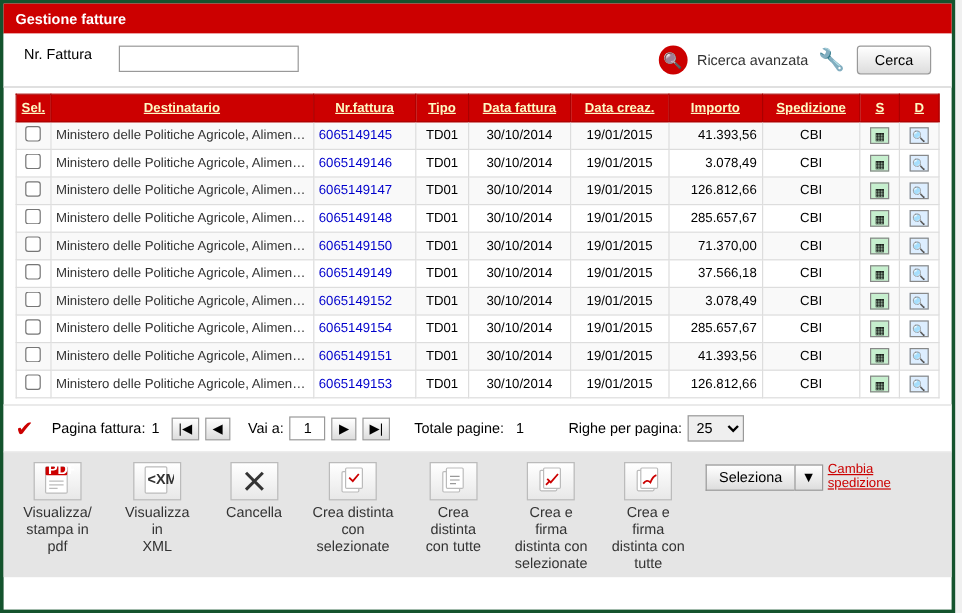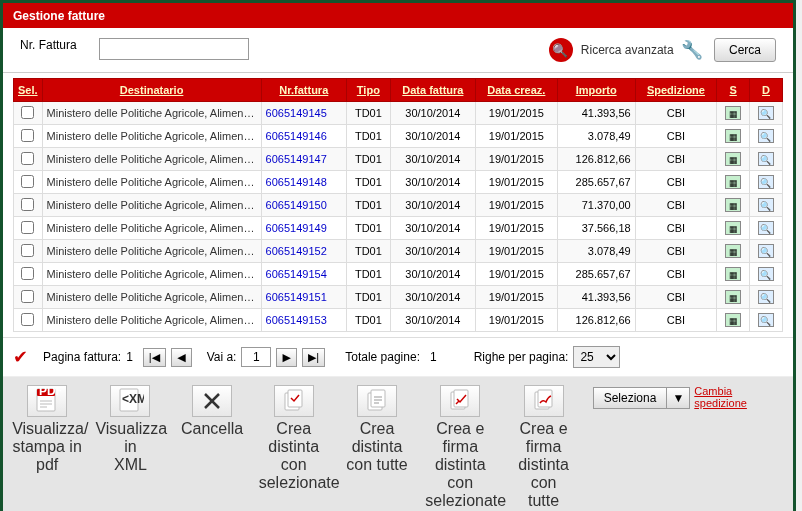--- a/index.html
+++ b/index.html
@@ -34,21 +34,21 @@
     .footer-bar { padding: 8px 10px; border-top: 1px solid #ddd; display: flex; align-items: center; gap: 5px; background: #fff; }
     .checkmark-icon { color: #cc0000; font-size: 18px; }
     .nav-label { font-size: 12px; margin-left: 10px; }
     .nav-btn { background: linear-gradient(to bottom, #fff 0%, #ddd 100%); border: 1px solid #999; padding: 2px 5px; cursor: pointer; font-size: 11px; min-width: 18px; text-align: center; }
     .nav-input { border: 1px solid #999; width: 30px; text-align: center; padding: 2px; }
     .totale-label { margin-left: 15px; font-size: 12px; }
     .righe-label { margin-left: 32px; font-size: 12px; }
     .righe-select { border: 1px solid #999; padding: 2px; font-size: 12px; }
     .action-bar { padding: 8px 10px 5px 10px; display: flex; align-items: flex-start; gap: 15px; background: #e5e5e5; border-top: 1px solid #eee; }
     .action-item { display: flex; flex-direction: column; align-items: center; gap: 3px; cursor: pointer; min-width: 65px; }
-    .action-item-label { font-size: 16px; text-align: center; color: #333; max-width: 70px; }
+    .action-item-label { font-size: 12px; text-align: center; color: #333; max-width: 70px; }
     .action-icon { width: 40px; height: 32px; border: 1px solid #bbb; background: linear-gradient(to bottom, #fff 0%, #e8e8e8 100%); display: flex; align-items: center; justify-content: center; font-size: 18px; cursor: pointer; }
     .seleziona-bar { margin-left: auto; display: flex; flex-direction: row; align-items: flex-end; gap: 4px; }
     .seleziona-row { display: flex; align-items: center; gap: 0; }
     .seleziona-btn { background: linear-gradient(to bottom, #fff 0%, #ddd 100%); border: 1px solid #999; border-right: none; padding: 3px 10px; cursor: pointer; font-size: 12px; }
     .seleziona-arrow { background: linear-gradient(to bottom, #fff 0%, #ddd 100%); border: 1px solid #999; padding: 3px 5px; cursor: pointer; font-size: 12px; }
     .cambia-spedizione { color: #cc0000; font-size: 11px; cursor: pointer; text-decoration: underline; }
     .bottom-bar { padding: 8px 10px; display: flex; justify-content: flex-end; border-top: 1px solid #ddd; background: #f5f5f5; }
     .distinte-btn { background: linear-gradient(to bottom, #fff 0%, #ddd 100%); border: 1px solid #999; border-radius: 3px; padding: 5px 20px; cursor: pointer; font-size: 12px; }
   </style>
 </head>

